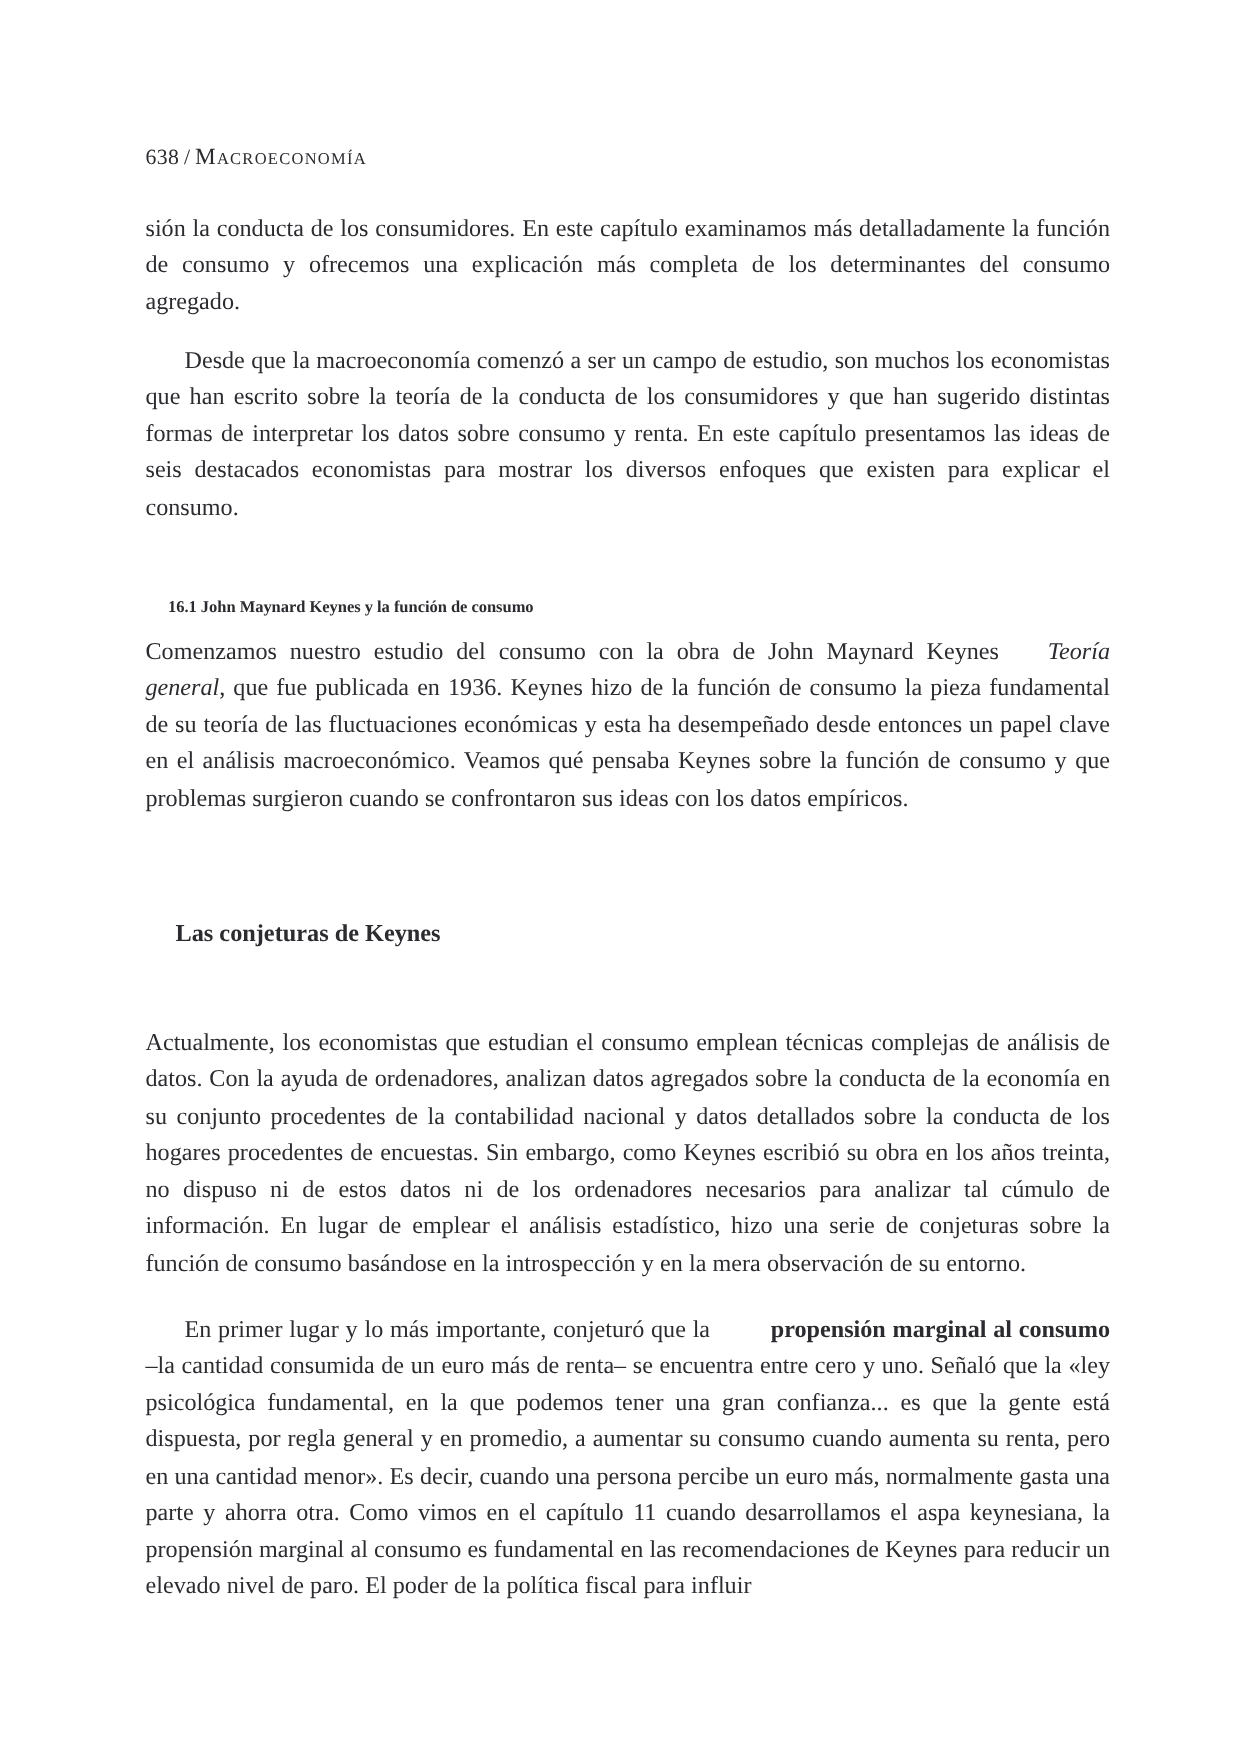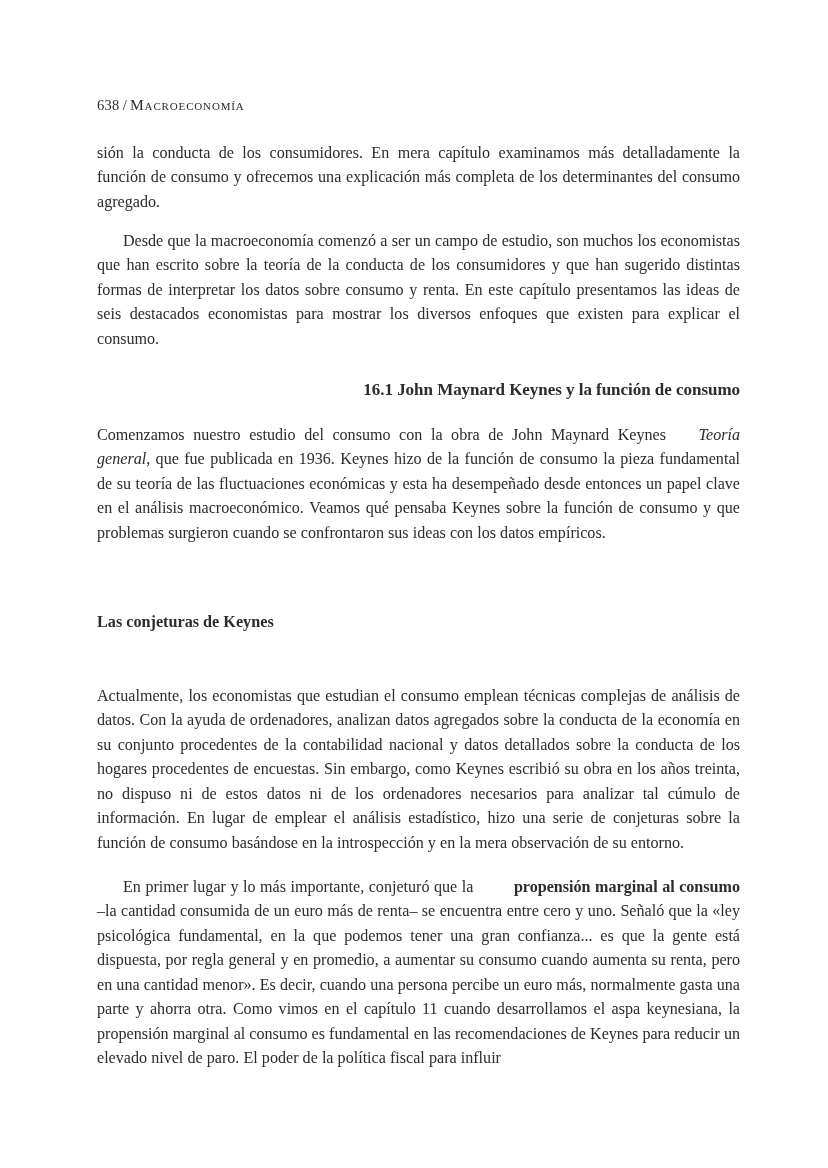--- a/index.html
+++ b/index.html
@@ -64,44 +64,44 @@
     hyphens: none;
     word-spacing: 0.005em;
   }
 
   p.body.indent {
     text-indent: 26px;
   }
 
   
   h2.section-heading {
-    margin: 0;
-    font-size: 17px;
+    margin: 15px;
+    font-size: 11px;
     line-height: 22px;
     font-weight: bold;
-    text-align: right;
+    text-align: left;
     letter-spacing: -0.002em;
   }
 
   h3.sub-heading {
     margin: 0;
     font-size: 16.2px;
     line-height: 22px;
     font-weight: bold;
     text-align: left;
   }
 
   
   .blk { position: absolute; left: 0; width: 643px; }
 
   .blk-p1    { top: 0px; }
   .blk-p2    { top: 88px; }
   .blk-h1    { top: 238px; }
   .blk-p3    { top: 282px; }
-  .blk-h2    { top: 470px; }
+  .blk-h2    { top: 470px; margin-left: 20px; }
   .blk-p4    { top: 543px; }
   .blk-p5    { top: 734px; }
 
   em.title-italic {
     font-style: italic;
     margin-left: 24px;
   }
 
   strong.term {
     font-weight: bold;
@@ -113,21 +113,21 @@
 
 <div class="page">
 
   <div class="running-head">
     <span class="folio">638</span><span class="slash">/</span><span class="book-title">Macroeconomía</span>
   </div>
 
   <div class="column">
 
     <div class="blk blk-p1">
-      <p class="body">sión la conducta de los consumidores. En mera capítulo examinamos más detalladamente la función de consumo y ofrecemos una explicación más completa de los determinantes del consumo agregado.</p>
+      <p class="body">sión la conducta de los consumidores. En este capítulo examinamos más detalladamente la función de consumo y ofrecemos una explicación más completa de los determinantes del consumo agregado.</p>
     </div>
 
     <div class="blk blk-p2">
       <p class="body indent">Desde que la macroeconomía comenzó a ser un campo de estudio, son muchos los economistas que han escrito sobre la teoría de la conducta de los consumidores y que han sugerido distintas formas de interpretar los datos sobre consumo y renta. En este capítulo presentamos las ideas de seis destacados economistas para mostrar los diversos enfoques que existen para explicar el consumo.</p>
     </div>
 
     <div class="blk blk-h1">
       <h2 class="section-heading">16.1 John Maynard Keynes y la función de consumo</h2>
     </div>
 

